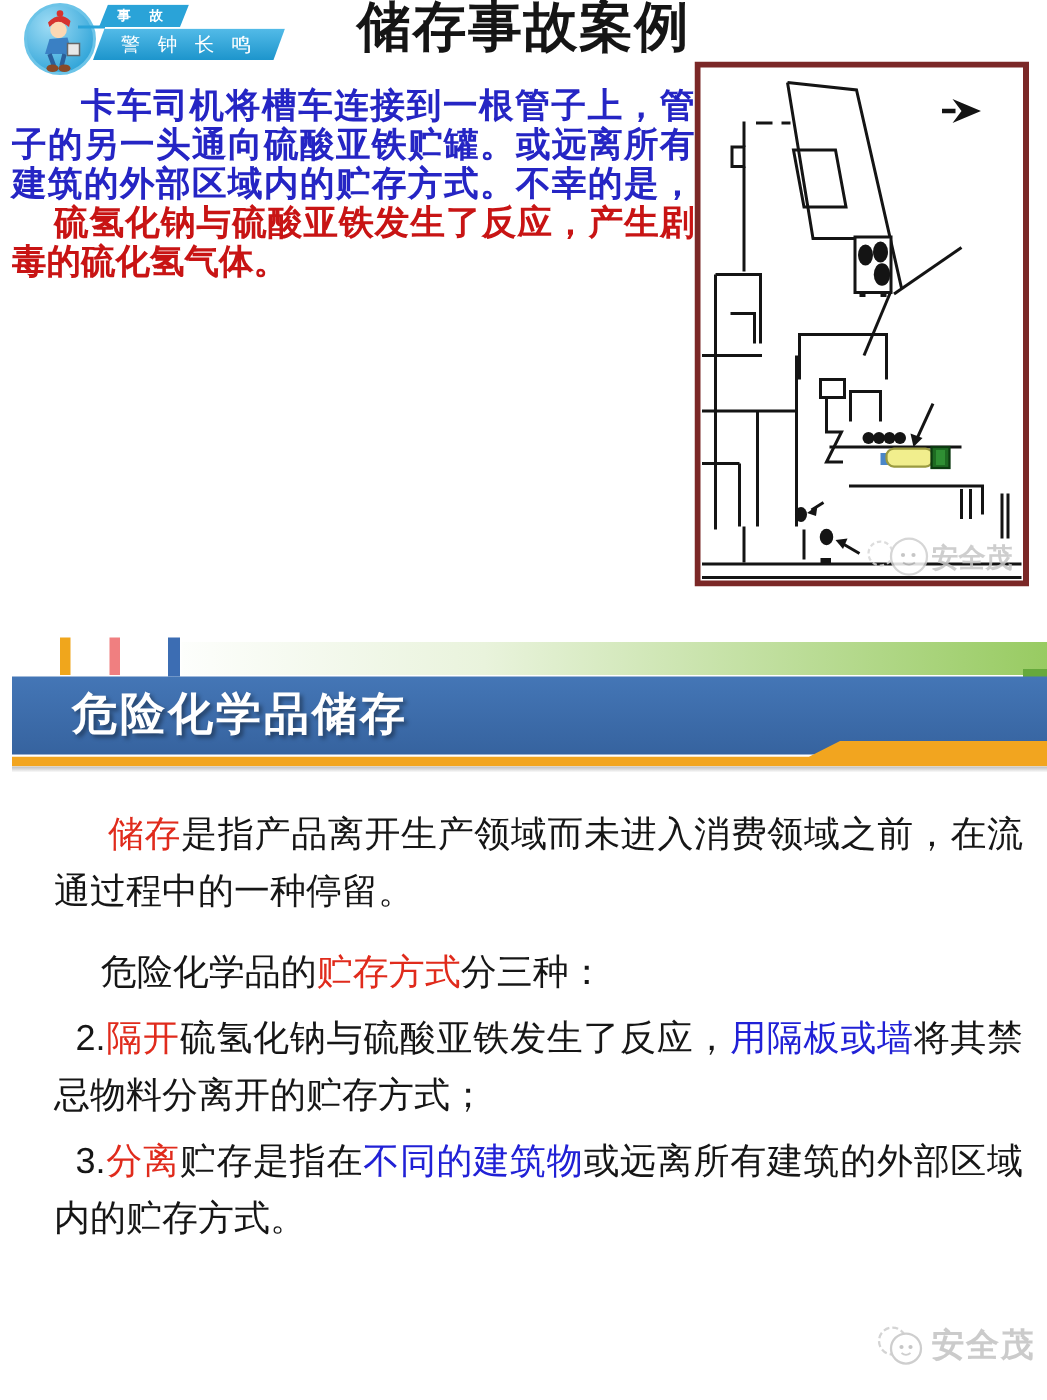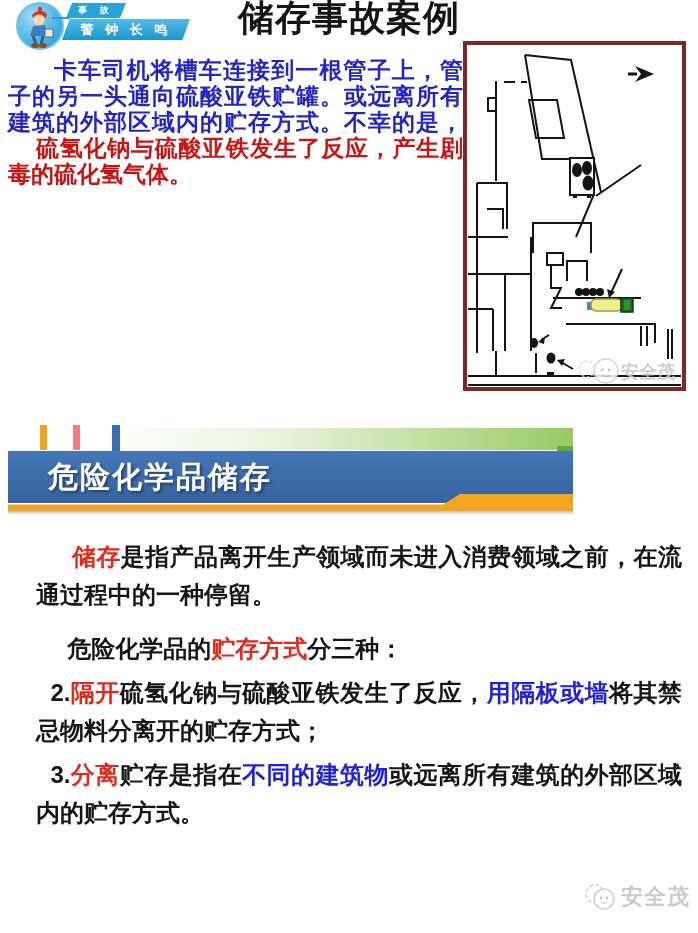--- a/index.html
+++ b/index.html
@@ -32,27 +32,27 @@
     position:absolute; left:60px; top:1px; width:60px; height:15px;
     background:var(--c-badge-blue,#2aa3d8);
     clip-path:polygon(10% 0,100% 0,90% 100%,0 100%);
     color:#fff; font-size:9px; font-weight:700; letter-spacing:5px;
     line-height:15px; text-align:center;
   }
   .ribbon-main {
     position:absolute; left:56px; top:17px; width:128px; height:21px;
     background:linear-gradient(180deg,#53bbe8,#1d95cc);
     clip-path:polygon(6% 0,100% 0,94% 100%,0 100%);
-    color:#fff; font-size:13px; font-weight:700; letter-spacing:4px;
+    color:#fff; font-size:13px; font-weight:400; letter-spacing:4px;
     line-height:21px; text-align:center;
   }
   .badge svg.mascot { position:absolute; left:10px; top:0; }
 
   
-  #divider { position:absolute; left:0; top:425px; width:573px; height:96px; }
+  #divider { position:absolute; left:0; top:425px; width:698px; height:96px; }
   .tick { position:absolute; top:0; width:7px; height:25px; }
   .tick-orange { left:40px; background:var(--c-tick-orange,#f0a61c); }
   .tick-pink   { left:73px; background:var(--c-tick-pink,#f07f80); }
   .tick-blue   { left:112px; width:8px; height:26px; background:var(--c-tick-blue,#3c6db3); }
   .green-band {
     position:absolute; left:121px; right:0; top:3px; height:22px;
     background:linear-gradient(to right,#fdfefc,#e9f3dc 35%,var(--c-green-band,#98cb62));
   }
   .green-notch { position:absolute; right:0; top:21px; width:16px; height:6px; background:#66a93c; }
   .blue-banner {
@@ -69,21 +69,21 @@
     clip-path:polygon(0 62%,77% 62%,80% 0,100% 0,100% 100%,0 100%);
   }
   .bar-shadow {
     position:absolute; left:8px; right:0; top:86px; height:4px;
     background:linear-gradient(180deg,rgba(110,110,110,.45),rgba(200,200,200,0));
   }
 
   
   #bodytext { position:absolute; left:36px; right:16px; top:538px; }
   #bodytext p {
-    font-size:24px; line-height:38px; font-weight:700; color:#161616;
+    font-size:24px; line-height:38px; font-weight:400; color:#161616;
     text-align:justify; margin:0 0 6px 0;
   }
   #bodytext .def   { text-indent:1.5em; margin-bottom:16px; }
   #bodytext .intro { text-indent:1.3em; margin-bottom:6px; }
   #bodytext .item  { text-indent:0.6em; margin-bottom:6px; }
   .c-red   { color:var(--c-body-red,#e02b1c); }
   .c-blue  { color:var(--c-emphasis-blue,#2121d6); }
   .c-black { color:inherit; }
 
   

